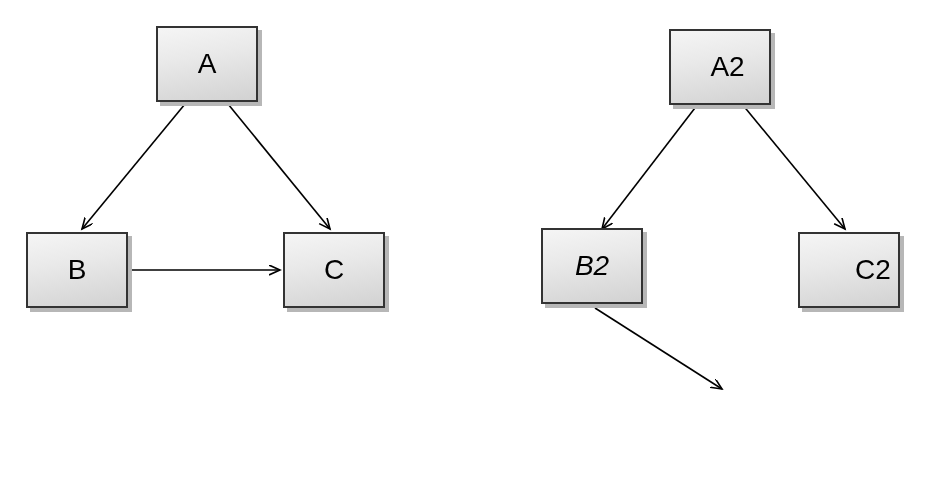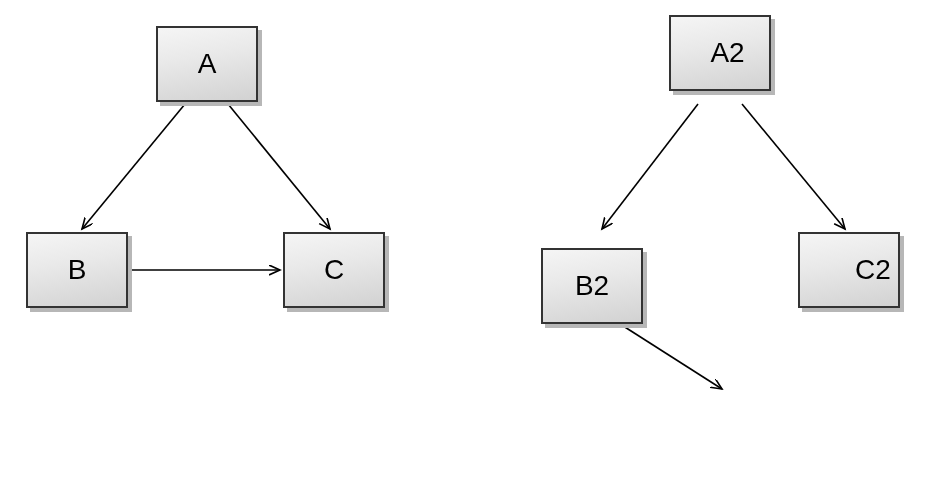--- a/index.html
+++ b/index.html
@@ -38,22 +38,22 @@
     justify-content: center;
     font-size: 28px;
     color: #000000;
     line-height: 1;
     user-select: none;
   }
   
   .node-a  { left: 156px; top: 26px;  }
   .node-b  { left: 26px;  top: 232px; }
   .node-c  { left: 283px; top: 232px; }
-  .node-a2 { left: 669px; top: 15px; padding-left: 15px;  }
-  .node-b2 { left: 541px; top: 248px; }
+  .node-a2 { left: 669px; top: 29px; padding-left: 15px;  }
+  .node-b2 { left: 541px; top: 228px; font-style: italic; }
   .node-c2 { left: 798px; top: 232px; padding-left: 48px; }
   .node-c3 { left: 675px; top: 392px; }
 </style>
 </head>
 <body>
 
 <div class="canvas">
 
   <svg class="edge-layer" width="940" height="504" viewBox="0 0 940 504" xmlns="http://www.w3.org/2000/svg">
     <defs>

